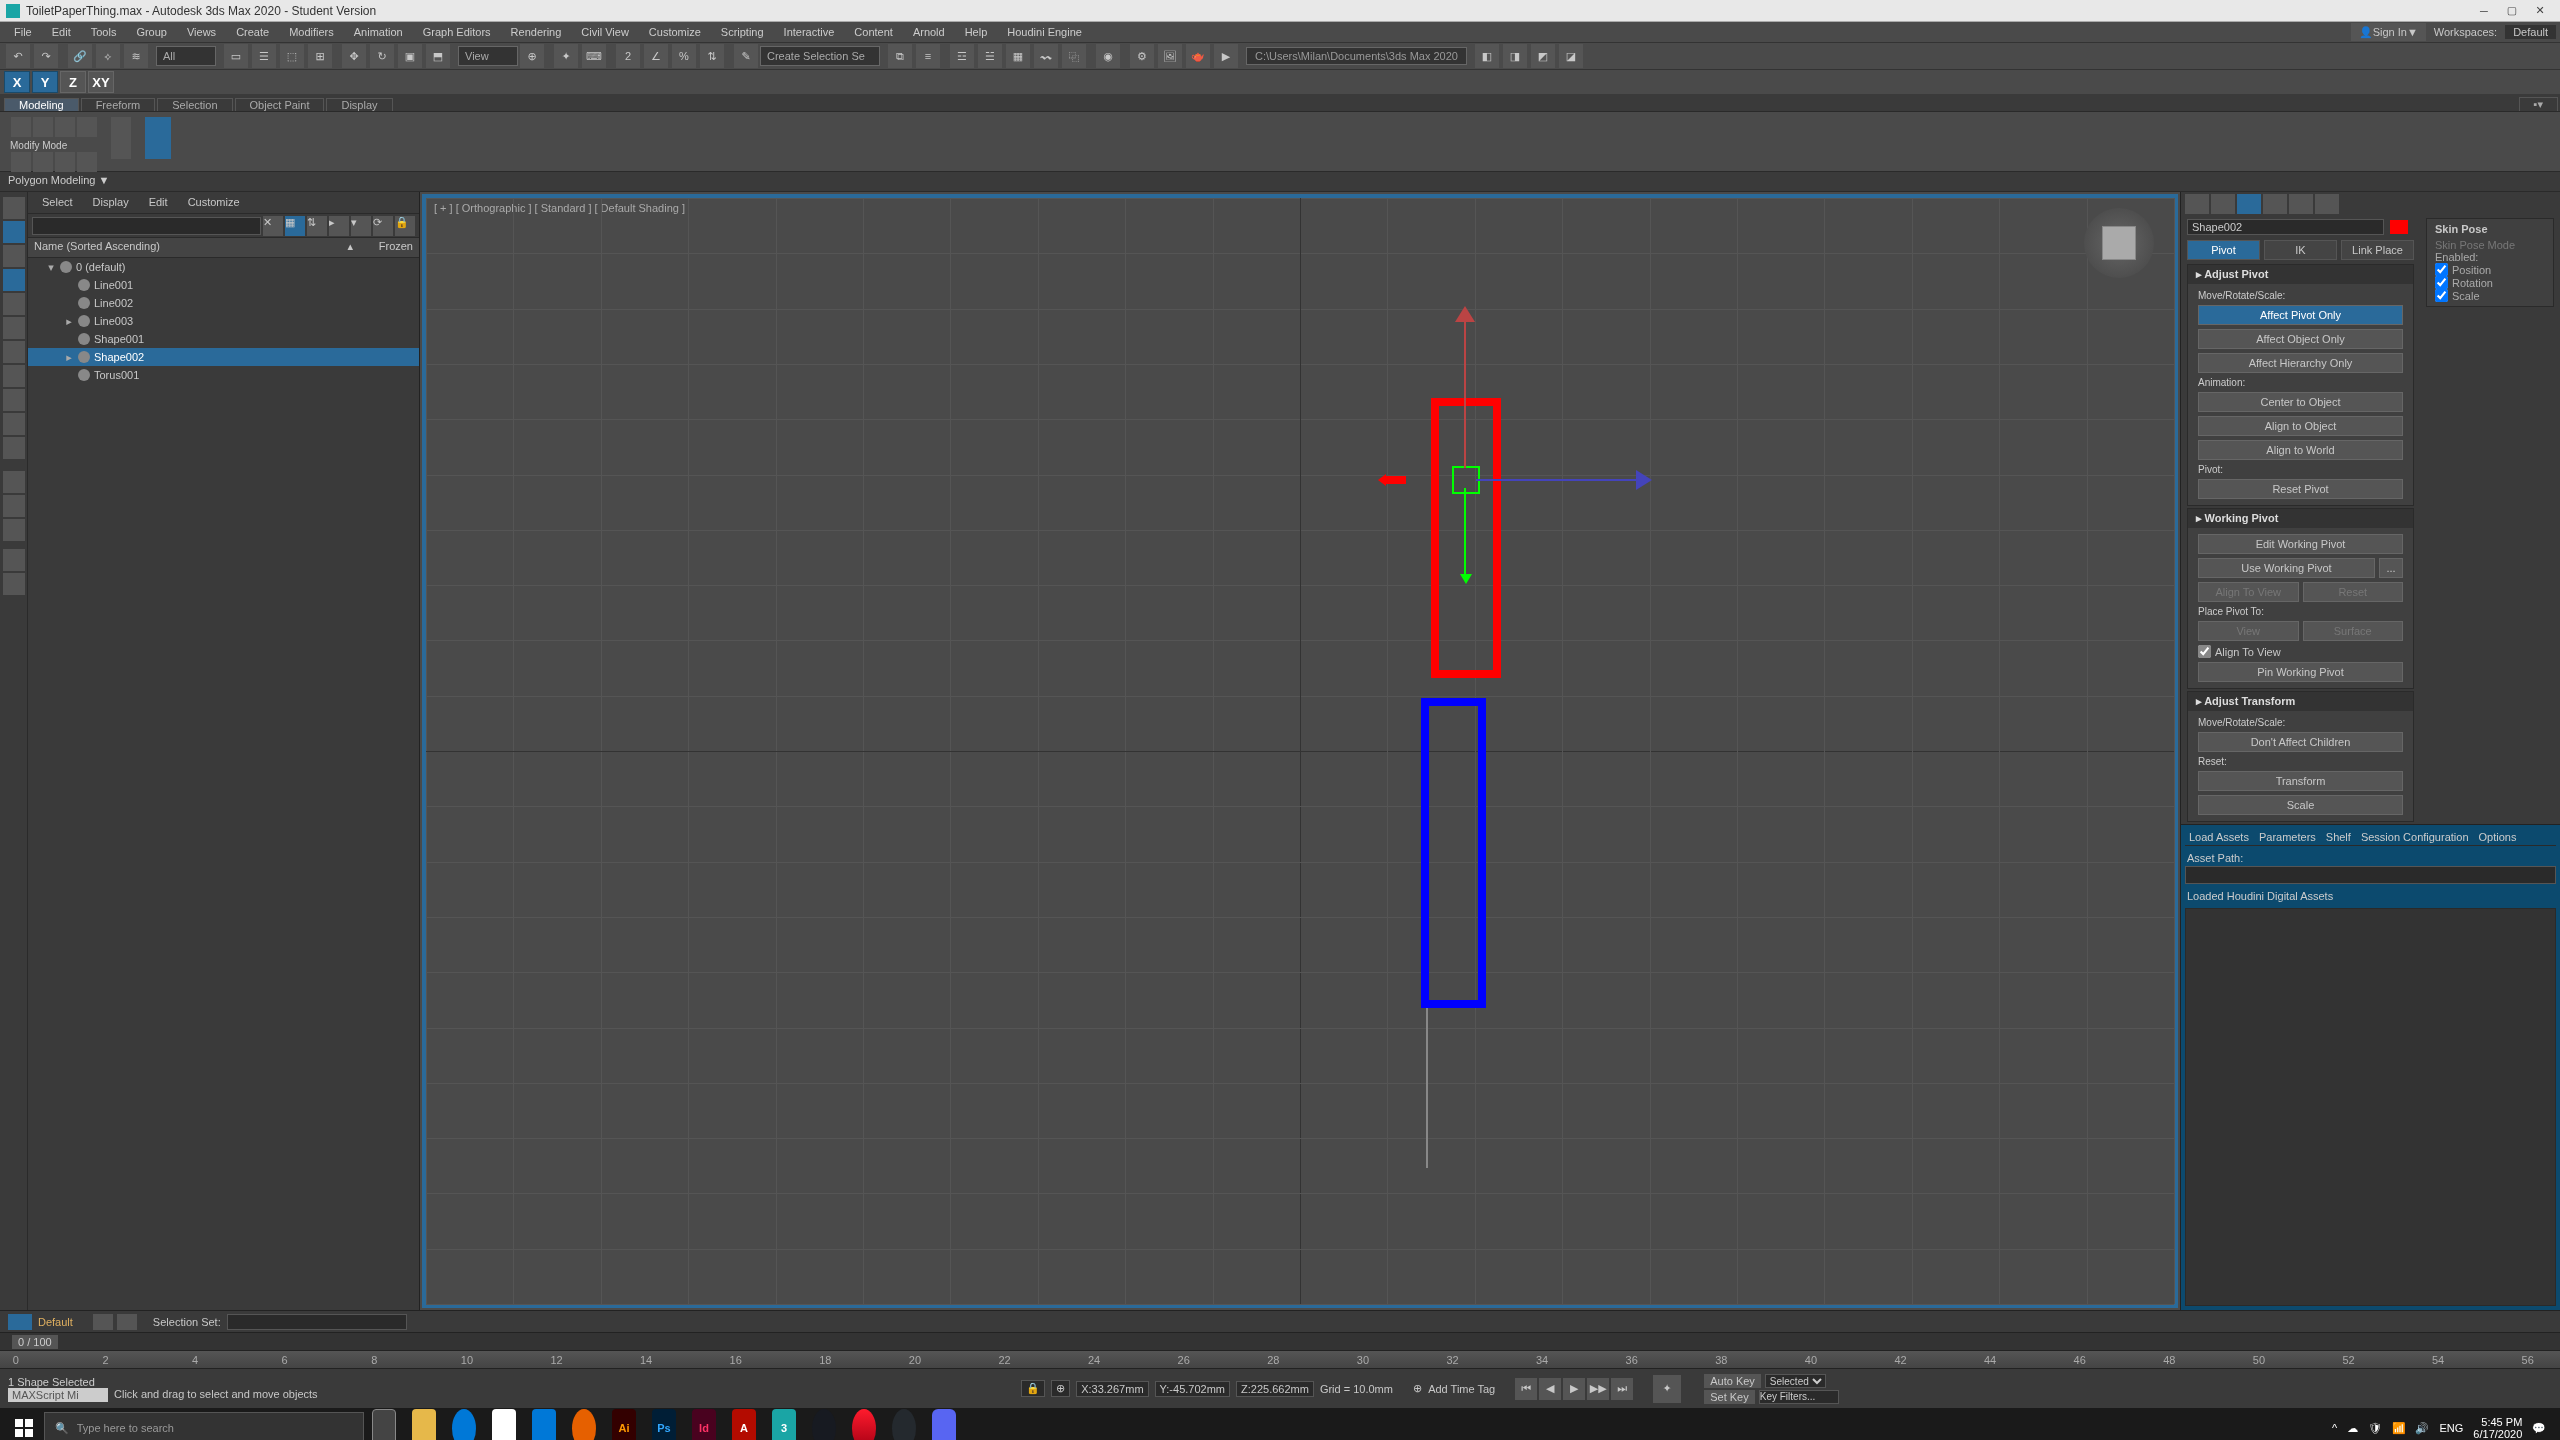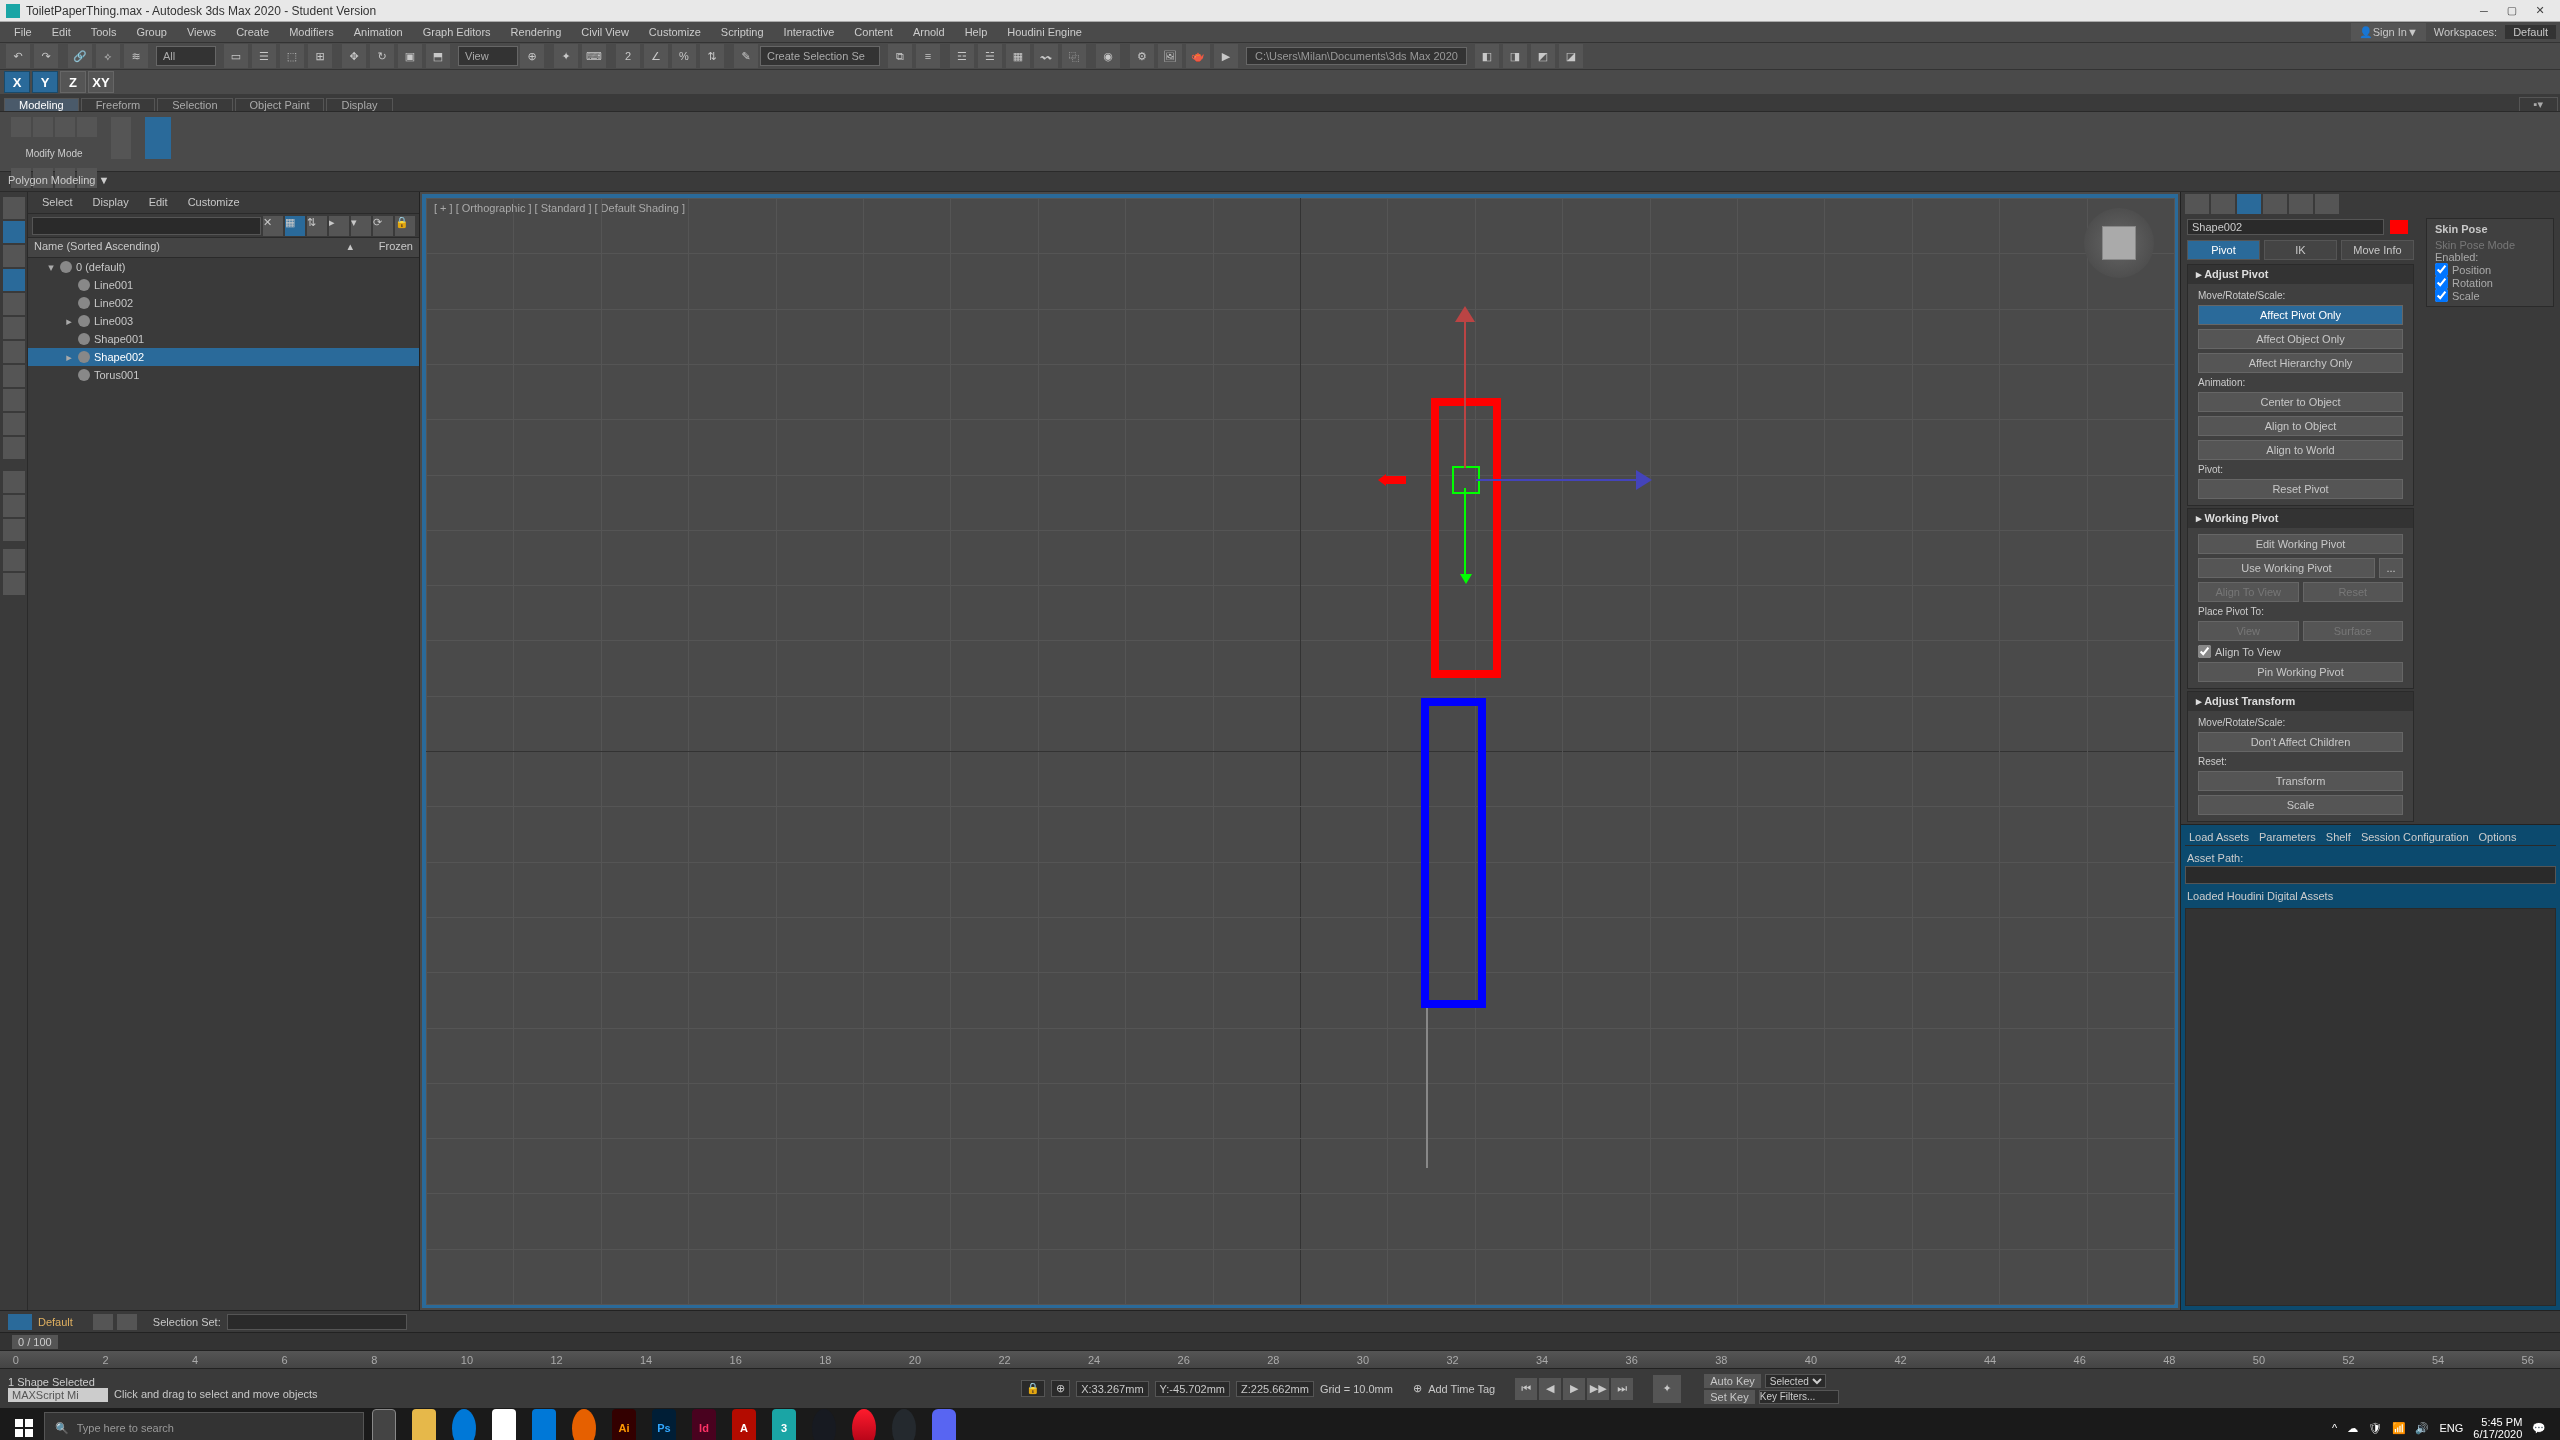--- a/index.html
+++ b/index.html
@@ -31,21 +31,21 @@
 .axisrow .axbtn { width: 26px; height: 22px; background: #2a6a9a; color: #fff; display: flex; align-items: center; justify-content: center; margin-right: 2px; font-weight: bold; font-size: 13px; border: 1px solid #1a4a6a; }
 .axisrow .axbtn.off { background: #555; border-color: #666; }
 
 
 .ribtabs { height: 18px; background: #3a3a3a; display: flex; align-items: flex-end; padding-left: 4px; border-bottom: 1px solid #2a2a2a; }
 .ribtabs .rtab { padding: 0 14px; background: #3a3a3a; color: #aaa; border: 1px solid #555; border-bottom: none; margin-right: 2px; cursor: pointer; }
 .ribtabs .rtab.active { background: #4a5a6a; color: #fff; }
 
 
 .modifymode { height: 60px; background: #4a4a4a; display: flex; padding: 4px; border-bottom: 1px solid #2a2a2a; }
-.modifymode .mm-block { display: flex; flex-direction: column; align-items: center; padding: 0 6px; gap: 8px; }
+.modifymode .mm-block { display: flex; flex-direction: column; padding: 0 6px; }
 .modifymode .mm-row { display: flex; }
 .modifymode .mm-btn { width: 20px; height: 20px; background: #555; margin: 1px; }
 .modifymode .mm-btn.active { background: #2a6a9a; }
 .modifymode .mm-label { color: #ccc; font-size: 10px; margin-top: 2px; }
 
 
 .polymod { height: 20px; background: #3a3a3a; padding: 2px 8px; color: #ccc; border-bottom: 1px solid #2a2a2a; }
 
 
 .mainlayout { display: flex; height: calc(1440px - 22px - 20px - 28px - 24px - 18px - 60px - 20px - 40px - 22px - 28px - 40px); }
@@ -467,21 +467,21 @@
     </div>
     <div style="display:flex">
       <div style="flex:1">
         <div class="obj-name-row">
           <input class="objname" value="Shape002" style="">
           <div class="colorswatch" style="margin-left:6px"></div>
         </div>
         <div class="pivot-tabs">
           <div class="pvtab active">Pivot</div>
           <div class="pvtab">IK</div>
-          <div class="pvtab">Move Info</div>
+          <div class="pvtab">Link Place</div>
         </div>
 
         <div class="rollout">
           <div class="rl-head">▸ <span>Adjust Pivot</span></div>
           <div class="rl-body">
             <div class="rl-label">Move/Rotate/Scale:</div>
             <div class="rl-btn active">Affect Pivot Only</div>
             <div class="rl-btn">Affect Object Only</div>
             <div class="rl-btn">Affect Hierarchy Only</div>
             <div class="rl-label">Animation:</div>

